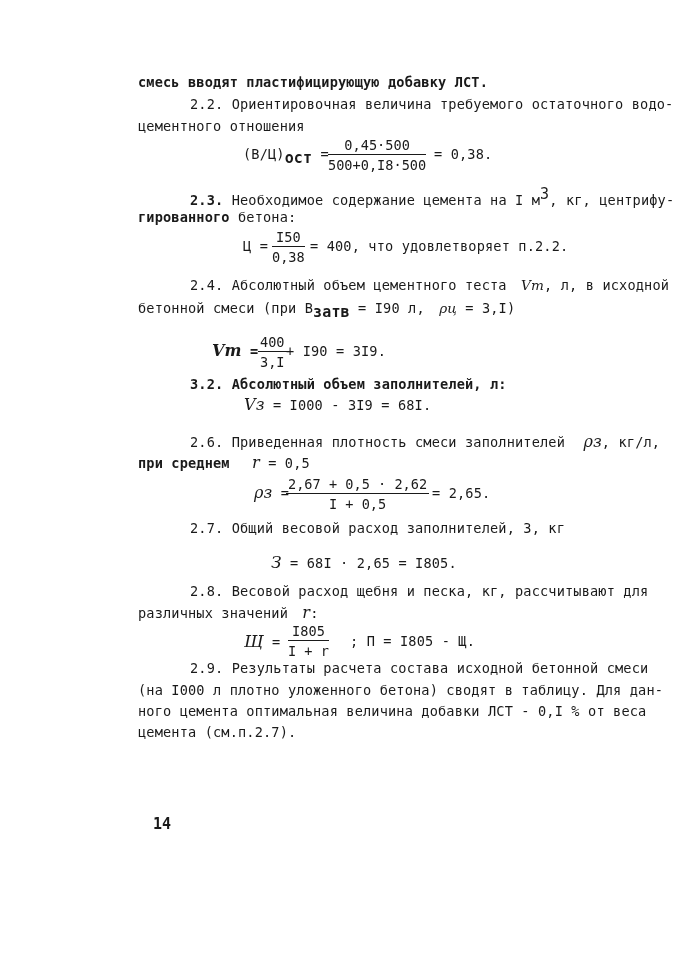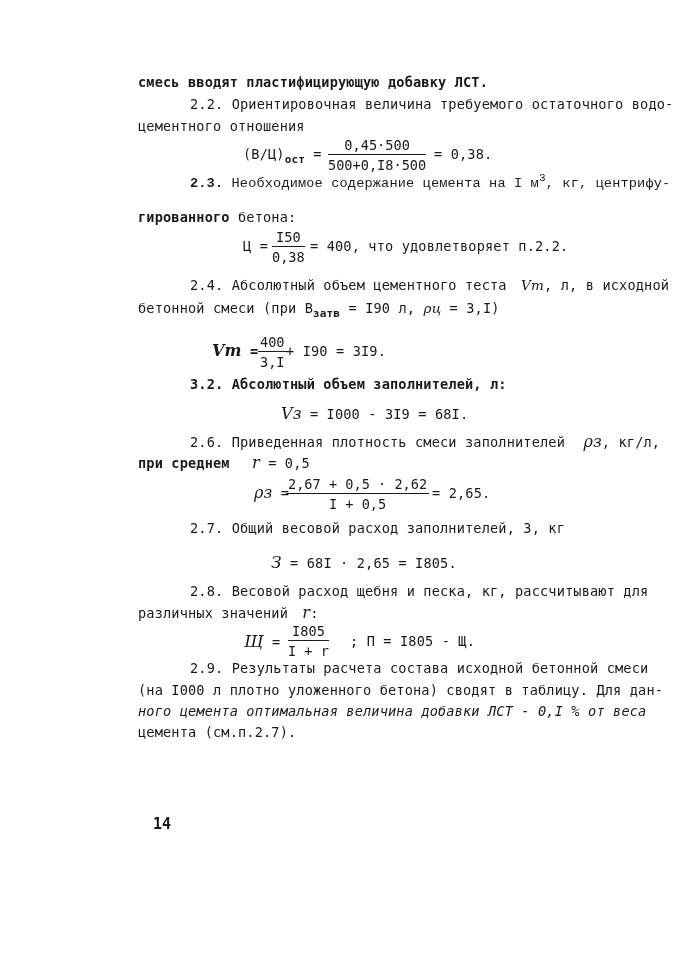--- a/index.html
+++ b/index.html
@@ -13,21 +13,21 @@
       font-size: 13.6px; letter-spacing: 0.15px; line-height: 16px;
     }
     .b { font-weight: bold; }
     .it { font-family: "DejaVu Serif", "Liberation Serif", serif; font-style: italic; }
     .frac {
       position: absolute; display: inline-block; text-align: center;
       font-size: 13.6px; line-height: 16px;
     }
     .frac .num { display: block; border-bottom: 1.2px solid #1a1a1a; padding: 0 2px 1px 2px; }
     .frac .den { display: block; padding-top: 2px; }
-    sub, sup { font-size: 11px; }
+    sub, sup { font-size: 15px; }
     .pg { position: absolute; font-size: 15px; font-weight: bold; }
   </style>
 </head>
 <body>
 
 <div class="ln b" style="left:138px; top:74px;">смесь вводят пластифицирующую добавку ЛСТ.</div>
 
 <div class="ln" style="left:190px; top:96px;">2.2. Ориентировочная величина требуемого остаточного водо-</div>
 <div class="ln" style="left:138px; top:118px;">цементного отношения</div>
 
@@ -35,21 +35,21 @@
   <div class="ln" style="left:243px; top:146px;">
     <span>(В/Ц)</span><sub class="b">ост</sub><span> = </span>
   </div>
   <div class="frac" style="left:328px; top:137px;">
     <span class="num">0,45·500</span>
     <span class="den">500+0,I8·500</span>
   </div>
   <div class="ln" style="left:434px; top:146px;"> = 0,38.</div>
 </div>
 
-<div class="ln" style="left:190px; top:170px;font-family:Liberation Mono, monospace;">
+<div class="ln" style="left:190px; top:186px;">
   <span class="b">2.3.</span>
   <span>Необходимое содержание цемента на I м</span><sup>3</sup><span>, кг, центрифу-</span>
 </div>
 <div class="ln" style="left:138px; top:209px;">
   <span class="b">гированного</span><span> бетона:</span>
 </div>
 
 <div>
   <div class="ln" style="left:243px; top:238px;">Ц = </div>
   <div class="frac" style="left:272px; top:229px;">
@@ -58,37 +58,37 @@
   </div>
   <div class="ln" style="left:310px; top:238px;"> = 400, что удовлетворяет п.2.2.</div>
 </div>
 
 <div class="ln" style="left:190px; top:277px;">
   <span>2.4. Абсолютный объем цементного теста</span>
   <span class="it" style="margin-left:6px;">Vm</span><span>, л, в исходной</span>
 </div>
 <div class="ln" style="left:138px; top:300px;">
   <span>бетонной смеси (при  B</span><sub class="b">затв</sub><span> = I90 л,</span>
-  <span class="it" style="">ρц</span><span> = 3,I)</span>
+  <span class="it" style="margin-left:6px;">ρц</span><span> = 3,I)</span>
 </div>
 
 <div>
   <div class="ln" style="left:212px; top:343px;font-weight:bold;">
     <span class="it" style="font-size:16px;">Vm</span><span> = </span>
   </div>
   <div class="frac" style="left:258px; top:334px;">
     <span class="num">400</span>
     <span class="den">3,I</span>
   </div>
   <div class="ln" style="left:286px; top:343px;"> + I90 = 3I9.</div>
 </div>
 
 <div class="ln b" style="left:190px; top:376px;">3.2. Абсолютный объем заполнителей, л:</div>
 
-<div class="ln" style="left:244px; top:406px;margin-left:37px;">
+<div class="ln" style="left:244px; top:397px;">
   <span class="it" style="font-size:16px;">Vз</span><span> = I000 - 3I9 = 68I.</span>
 </div>
 
 <div class="ln" style="left:190px; top:434px;">
   <span>2.6. Приведенная плотность смеси заполнителей</span>
   <span class="it" style="margin-left:10px; font-size:16px;">ρз</span><span>, кг/л,</span>
 </div>
 <div class="ln" style="left:138px; top:455px;">
   <span class="b">при среднем</span>
   <span class="it" style="margin-left:14px; font-size:16px;">r</span><span> = 0,5</span>
@@ -123,16 +123,16 @@
   </div>
   <div class="frac" style="left:288px; top:623px;">
     <span class="num">I805</span>
     <span class="den">I + r</span>
   </div>
   <div class="ln" style="left:350px; top:633px;"> ;  П = I805 - Щ.</div>
 </div>
 
 <div class="ln" style="left:190px; top:660px;">2.9. Результаты расчета состава исходной бетонной смеси</div>
 <div class="ln" style="left:138px; top:682px;">(на I000 л плотно уложенного бетона) сводят в таблицу. Для дан-</div>
-<div class="ln" style="left:138px; top:703px;font-style:italic;">ного цемента оптимальная величина добавки ЛСТ - 0,I % от веса</div>
+<div class="ln" style="left:138px; top:703px;">ного цемента оптимальная величина добавки ЛСТ - 0,I % от веса</div>
 <div class="ln" style="left:138px; top:724px;">цемента (см.п.2.7).</div>
 
 <div class="pg" style="left:153px; top:815px;">14</div>
 
 </body></html>

